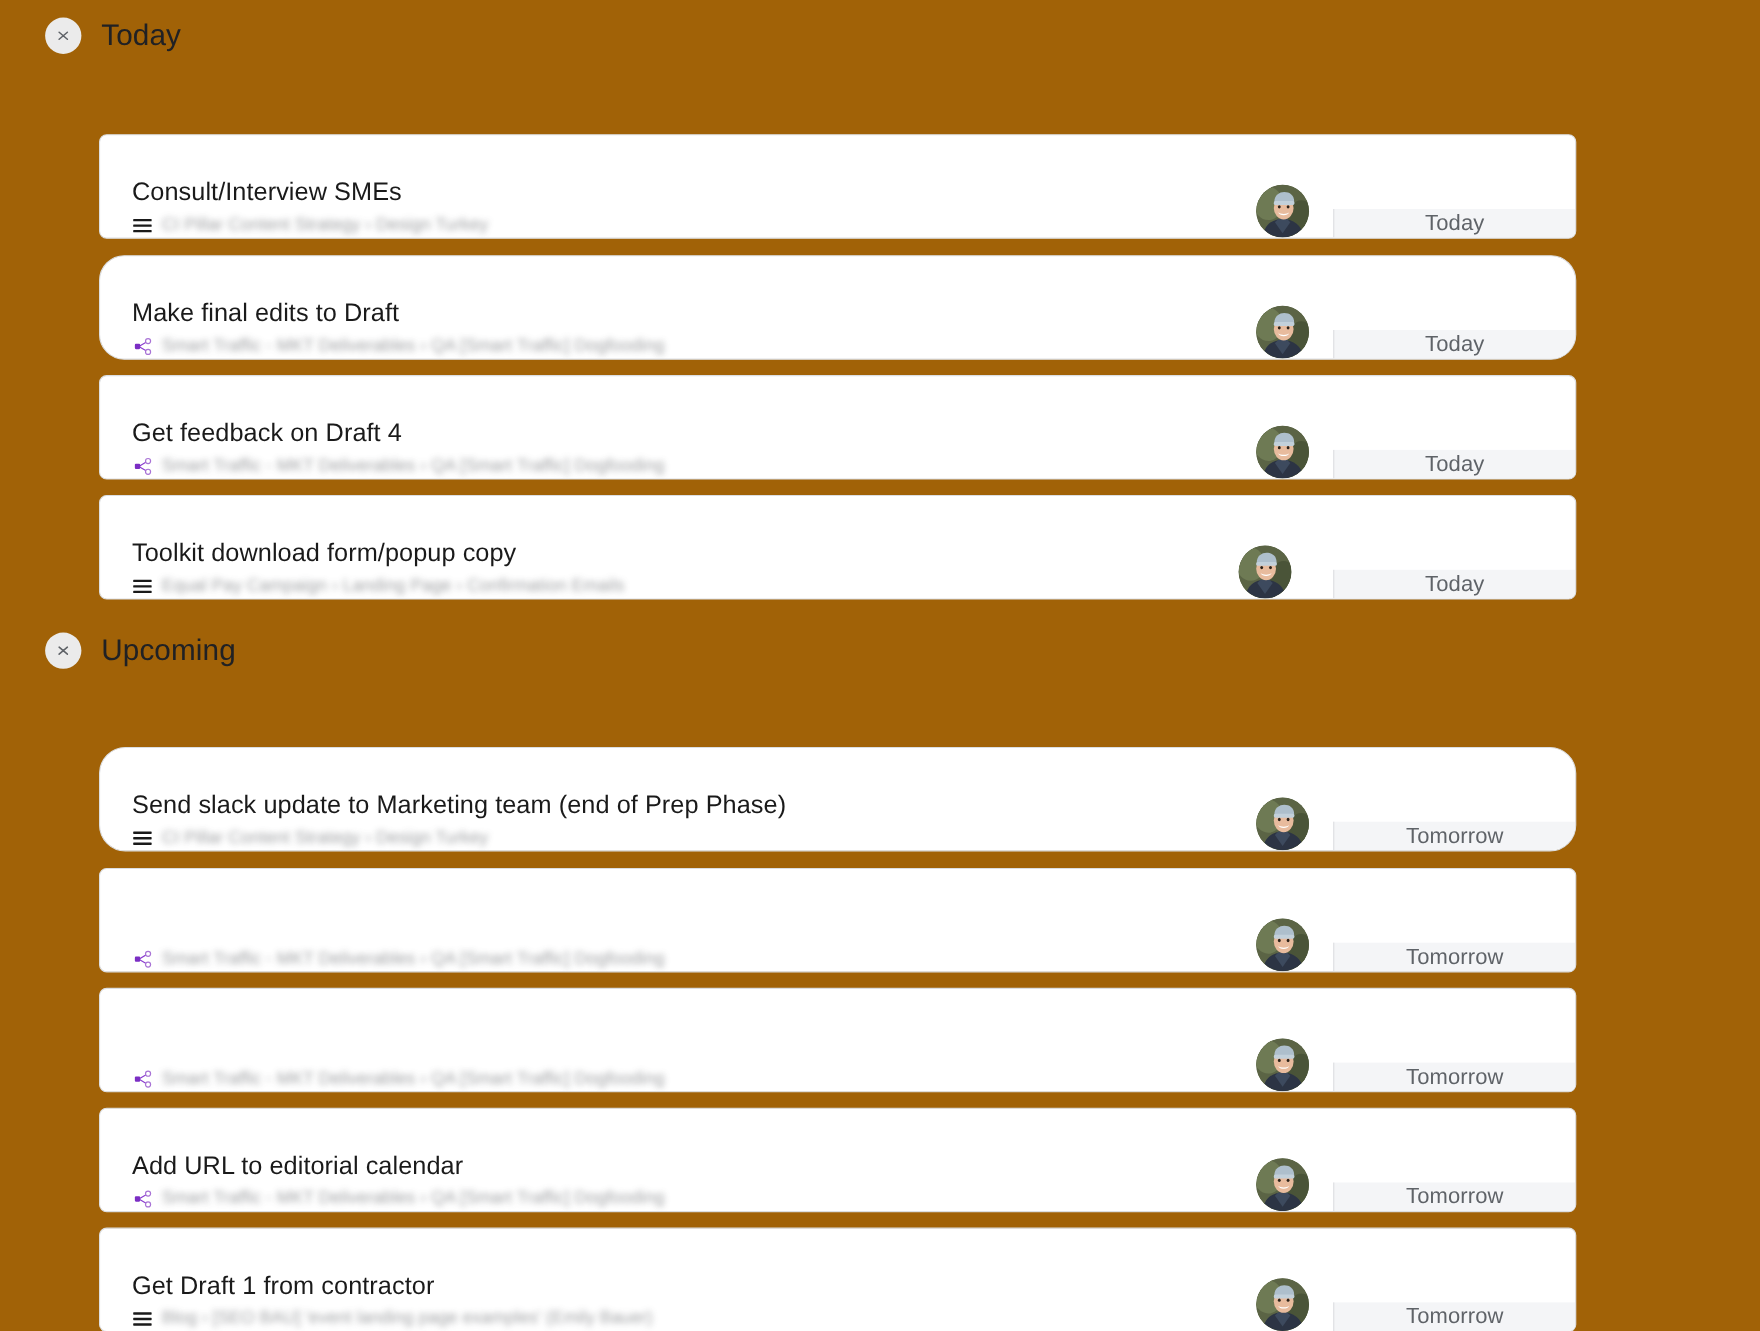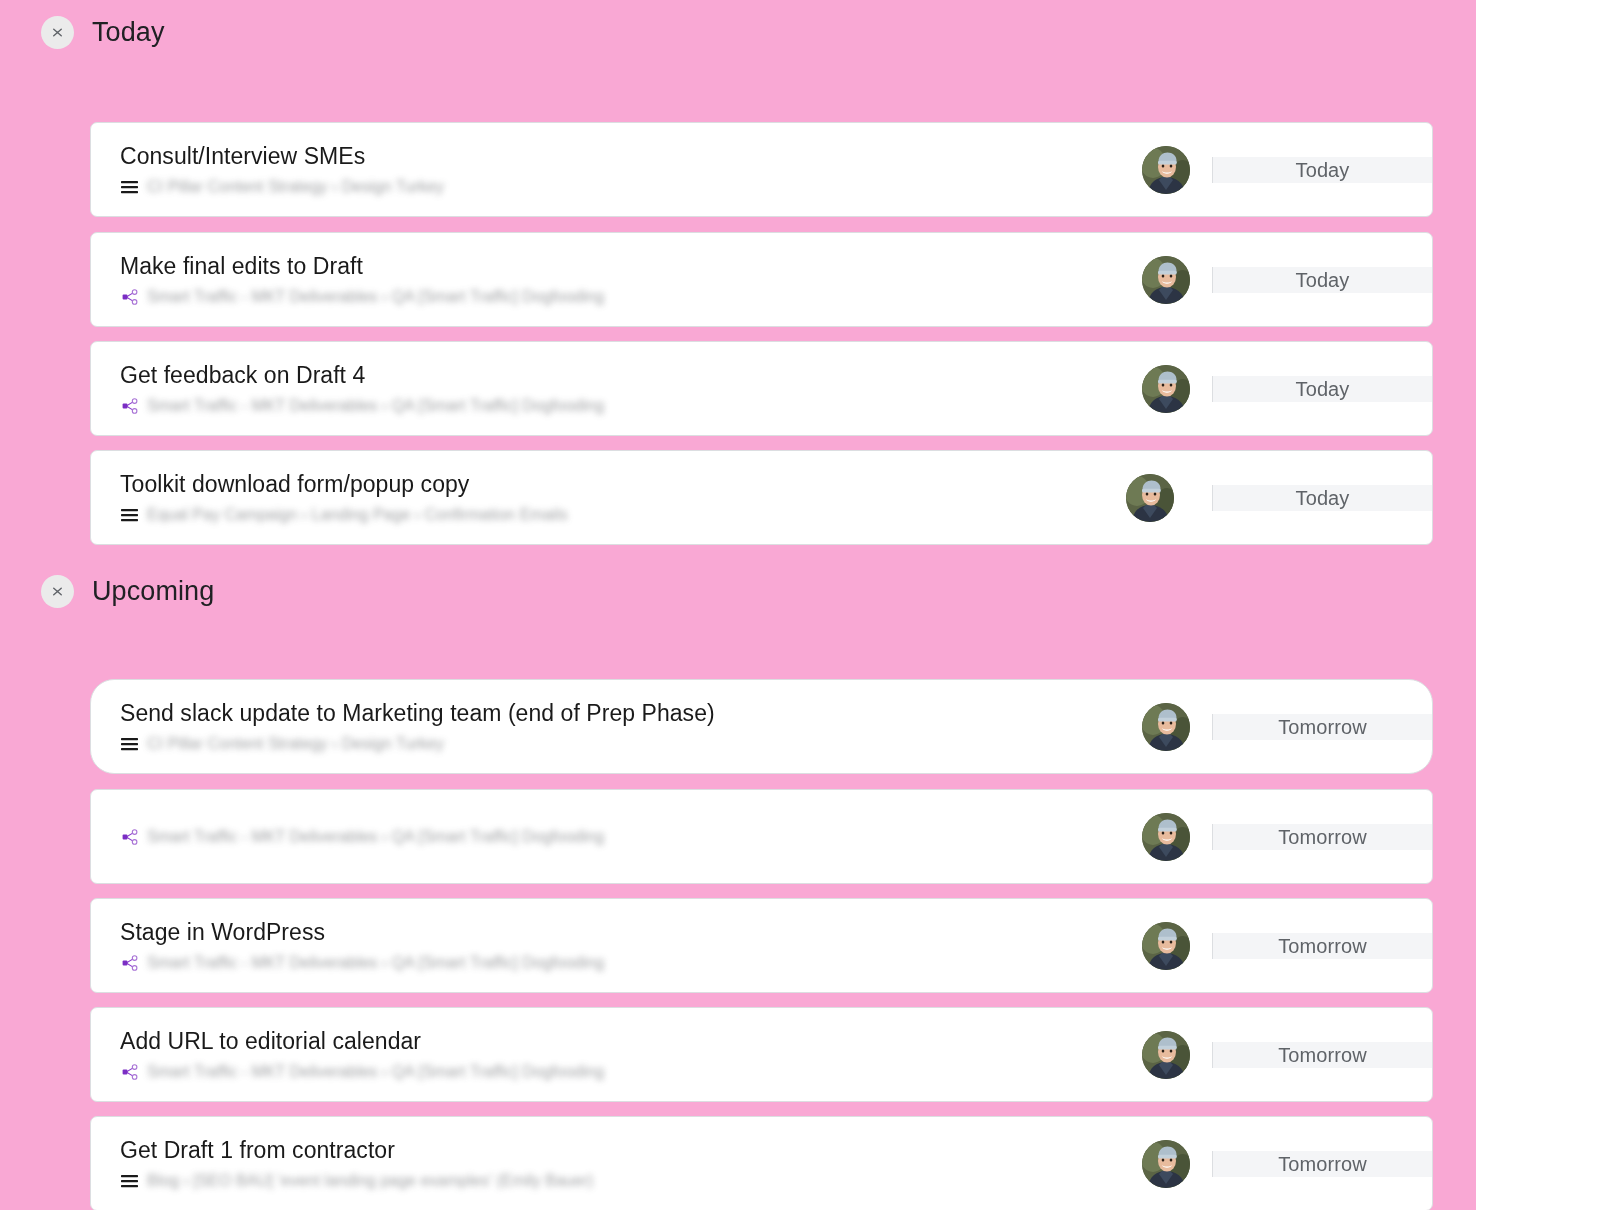--- a/index.html
+++ b/index.html
@@ -7,23 +7,23 @@
   html, body {
     width: 1600px;
     height: 1210px;
     background: #ffffff;
     font-family: "Liberation Sans", sans-serif;
     -webkit-font-smoothing: antialiased;
   }
 
   .page {
     position: relative;
-    width: 1476px;
+    width: 1600px;
     height: 1210px;
-    background: #f9a8d4;
+    background: #a16207;
     overflow: hidden;
   }
 
   
   .section { position: absolute; left: 0; width: 1600px; }
 
   .section-header {
     display: flex;
     align-items: center;
     height: 36px;
@@ -58,21 +58,21 @@
 
   .task-card {
     position: absolute;
     left: 90px;
     width: 1343px;
     height: 95px;
     background: #ffffff;
     border: 1px solid #dcdee1;
     border-radius: 7px;
     display: flex;
-    align-items: center;
+    align-items: flex-end;
     overflow: hidden;
     cursor: pointer;
   }
 
   .task-main {
     flex: 1 1 auto;
     min-width: 0;
     display: flex;
     flex-direction: column;
     justify-content: center;
@@ -206,21 +206,21 @@
                 <ellipse cx="29" cy="20" rx="1.3" ry="1.5" fill="#2b2118"></ellipse>
               </g>
             </svg>
           </span>
         </div>
         <div class="task-date-cell">
           <span class="task-date">Today</span>
         </div>
       </div>
 
-      <div class="task-card" style="top:182px;">
+      <div class="task-card" style="top:182px;border-radius:23px;">
         <div class="task-main">
           <div class="task-title">Make final edits to Draft</div>
           <div class="task-breadcrumb">
             <span class="bc-icon">
               <svg width="18" height="18" viewBox="0 0 18 18" fill="none" aria-hidden="true">
                 <path d="M5.2 9 L13 4.4 M5.2 9 L13 13.6" stroke="#8b3ecf" stroke-width="1.1"></path>
                 <rect x="1.6" y="6.6" width="4.8" height="4.8" rx="1" fill="#7b2ec4"></rect>
                 <circle cx="13.6" cy="4.1" r="2.3" fill="#ffffff" stroke="#a974d6" stroke-width="1.1"></circle>
                 <circle cx="13.6" cy="13.9" r="2.3" fill="#ffffff" stroke="#a974d6" stroke-width="1.1"></circle>
               </svg>
@@ -441,21 +441,20 @@
             </svg>
           </span>
         </div>
         <div class="task-date-cell">
           <span class="task-date">Tomorrow</span>
         </div>
       </div>
 
       <div class="task-card" style="top:289px;">
         <div class="task-main">
-          <div class="task-title">Stage in WordPress</div>
           <div class="task-breadcrumb">
             <span class="bc-icon">
               <svg width="18" height="18" viewBox="0 0 18 18" fill="none" aria-hidden="true">
                 <path d="M5.2 9 L13 4.4 M5.2 9 L13 13.6" stroke="#8b3ecf" stroke-width="1.1"></path>
                 <rect x="1.6" y="6.6" width="4.8" height="4.8" rx="1" fill="#7b2ec4"></rect>
                 <circle cx="13.6" cy="4.1" r="2.3" fill="#ffffff" stroke="#a974d6" stroke-width="1.1"></circle>
                 <circle cx="13.6" cy="13.9" r="2.3" fill="#ffffff" stroke="#a974d6" stroke-width="1.1"></circle>
               </svg>
             </span>
             <span class="bc-text">Smart Traffic - MKT Deliverables › QA [Smart Traffic] Dogfooding</span>

